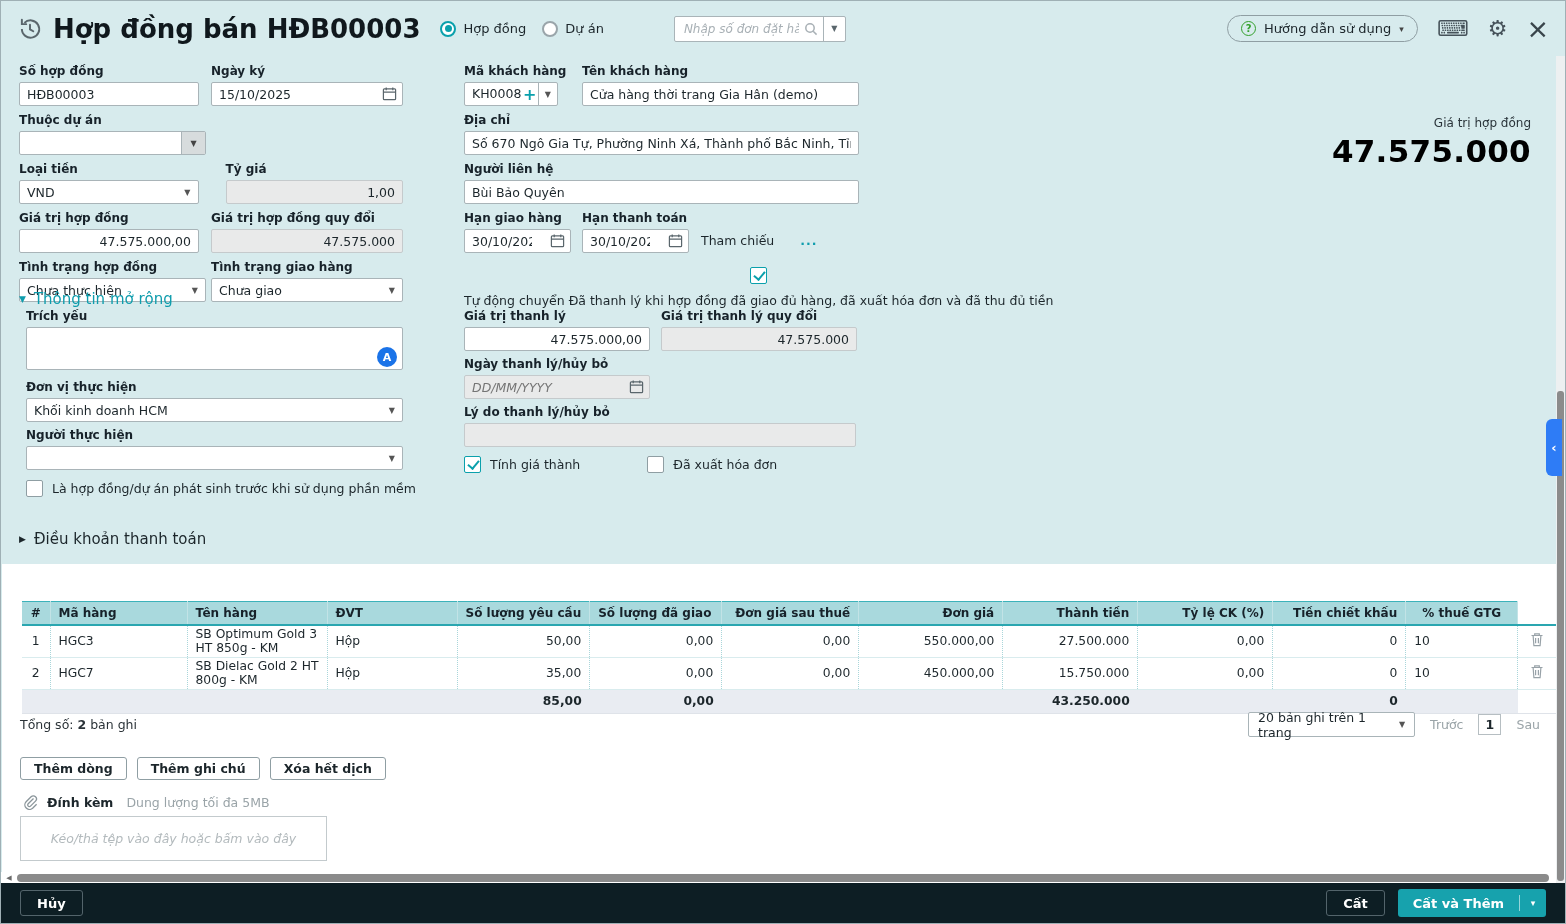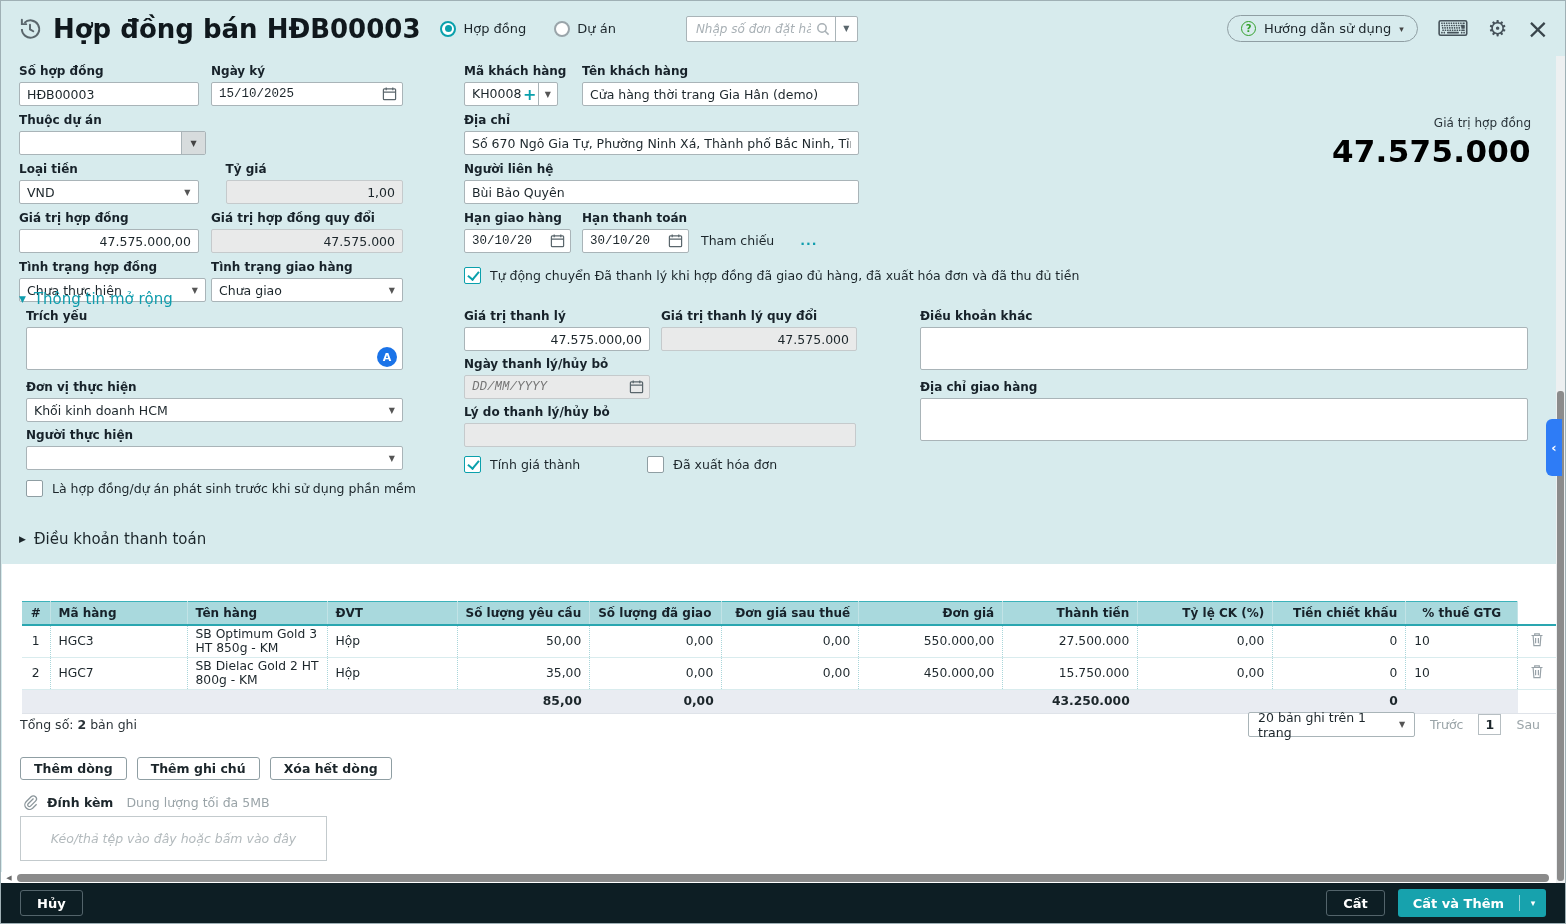--- a/index.html
+++ b/index.html
@@ -7,21 +7,21 @@
   body {
     font-family:"DejaVu Sans","Liberation Sans",sans-serif;
     font-size:12.5px; color:#1c262b; background:#d7ebed; position:relative;
   }
   .window { position:absolute; inset:0; border:1px solid #9fb0b5; }
 
   
   .topbar { position:absolute; top:0; left:0; right:0; height:55px; display:flex; align-items:center; padding:0 16px; }
   .hist-icon { width:26px; height:26px; color:#5a666c; flex:none; }
   .title { font-size:26px; font-weight:bold; color:#10181d; margin-left:10px; white-space:nowrap; }
-  .radio-group { display:flex; gap:28px; margin-left:20px; align-items:center; }
+  .radio-group { display:flex; gap:16px; margin-left:20px; align-items:center; }
   .radio { display:flex; align-items:center; gap:7px; font-size:13px; cursor:default; }
   .rc { width:16px; height:16px; border-radius:50%; background:#fff; border:2px solid #9aa5aa; position:relative; flex:none; }
   .rc.on { border-color:#0aa0ac; }
   .rc.on::after { content:''; position:absolute; inset:2.5px; border-radius:50%; background:#0aa0ac; }
   .search-group { display:flex; height:26px; margin-left:70px; border:1px solid #a9b4b8; background:#fff; border-radius:2px; }
   .search-box { position:relative; width:148px; display:flex; align-items:center; }
   .search-box input { border:none; outline:none; width:100%; height:100%; padding:0 24px 0 9px; font-size:12px; font-style:italic; font-family:inherit; background:transparent; color:#333;}
   .search-box input::placeholder { color:#a8b0b5; font-style:italic; }
   .mag { position:absolute; right:5px; width:14px; height:14px; color:#a8b0b5; }
   .dd-seg { width:22px; border-left:1px solid #a9b4b8; display:flex; align-items:center; justify-content:center; color:#5a666c; font-size:8px; }
@@ -40,21 +40,21 @@
   .num { text-align:right; }
   .dis { background:#e9eaea !important; border-color:#c5cacc !important; }
   .frow { display:flex; margin-bottom:7px; }
   .sel { display:flex; align-items:center; justify-content:space-between; padding-right:7px; }
   .sel .txt { overflow:hidden; white-space:nowrap; }
   .caret { font-size:8px; color:#555; flex:none; margin-left:4px; }
   .sel-boxed { display:flex; padding:0; align-items:stretch; }
   .sel-boxed .txt { flex:1; padding:3px 7px; overflow:hidden; white-space:nowrap; }
   .sel-boxed .box { width:24px; background:#d7dcdd; border-left:1px solid #a9b4b8; display:flex; align-items:center; justify-content:center; font-size:8px; color:#444; }
   .datew { position:relative; }
-  .datew input { padding-right:38px;font-family:Liberation Mono, monospace; }
+  .datew input { padding-right:38px; }
   .cal { position:absolute; right:6px; top:4px; width:15px; height:15px; color:#5a666c; }
   .col1 { position:absolute; left:18px; top:8px; width:384px; }
   .col2 { position:absolute; left:463px; top:8px; width:395px; }
   .bigval { position:absolute; right:30px; top:60px; text-align:right; }
   .bigval .lbl { font-size:12px; color:#2a343a; }
   .bigval .val { font-size:31px; font-weight:bold; color:#000; margin-top:3px; letter-spacing:.3px; }
   .kh-group { display:flex; width:94px; height:24px; border:1px solid #a9b4b8; border-radius:2px; background:#fff; }
   .kh-group .val { flex:1; padding:3px 0 0 7px; white-space:nowrap; }
   .kh-group .plus { width:20px; display:flex; align-items:center; justify-content:center; color:#0aa0ac; font-size:16px; font-weight:bold; }
   .kh-group .arrow { width:23px; border-left:1px solid #a9b4b8; display:flex; align-items:center; justify-content:center; font-size:8px; color:#555; }
@@ -67,21 +67,21 @@
   .toggle { font-size:15px; display:flex; align-items:center; gap:8px; }
   .toggle .arr { font-size:9px; }
   .tg-ext { position:absolute; left:18px; top:234px; color:#0f9dad; }
   .tg-pay { position:absolute; left:18px; top:474px; color:#1c262b; }
   .ext-left { position:absolute; left:25px; top:253px; width:377px; }
   .ext-mid { position:absolute; left:463px; top:253px; width:393px; }
   .ext-right { position:absolute; left:919px; top:253px; width:608px; }
   .ta { width:100%; height:43px; border:1px solid #a9b4b8; border-radius:2px; background:#fff; resize:none; font-family:inherit; font-size:12.5px; padding:4px 7px; outline:none; }
   .ta-wrap { position:relative; margin-bottom:7px; }
   .translate { position:absolute; right:6px; bottom:6px; width:20px; height:20px; border-radius:50%; background:#1a73e8; color:#fff; font-size:11px; font-weight:bold; display:flex; align-items:center; justify-content:center; }
-  .cb-auto { position:absolute; left:463px; top:211px; }
+  .cb-auto { position:absolute; left:463px; top:211px;flex-direction:column; }
   .cb-legacy { position:absolute; left:25px; top:424px; }
   .ext-cbs { display:flex; margin-top:9px; }
   .ext-cbs .second { margin-left:67px; }
 
   
   .items-panel { position:absolute; left:1px; right:1px; top:563px; height:321px; background:#fff; }
   .items-title { position:absolute; left:20px; top:12px; font-size:14px; color:#2b3338;margin-top:36px; }
   table.grid { position:absolute; left:20px; top:37px; border-collapse:collapse; table-layout:fixed; }
   .grid th { background:#a9d9dd; border-top:1px solid #3cb2ba; border-bottom:2px solid #2aa6b0; border-right:1px solid #c2e3e6; height:23px; font-size:12px; font-weight:bold; padding:0 8px; white-space:nowrap; overflow:hidden; color:#17222a; }
   .grid th.delh { background:#fff; border-top:none; border-right:none; }
@@ -364,30 +364,20 @@
           <span class="cb on"></span>
           <span>Tính giá thành</span>
         </div>
         <div class="cbrow second">
           <span class="cb"></span>
           <span>Đã xuất hóa đơn</span>
         </div>
       </div>
     </div>
 
-    <div class="ext-right">
-      <span class="flabel">Điều khoản khác</span>
-      <div class="ta-wrap">
-        <textarea class="ta" style=""></textarea>
-      </div>
-      <span class="flabel">Địa chỉ giao hàng</span>
-      <div class="ta-wrap">
-        <textarea class="ta" style=""></textarea>
-      </div>
-    </div>
 
     <div class="cbrow cb-legacy">
       <span class="cb"></span>
       <span>Là hợp đồng/dự án phát sinh trước khi sử dụng phần mềm</span>
     </div>
 
     <div class="toggle tg-pay">
       <span class="arr">▶</span>
       <span>Điều khoản thanh toán</span>
     </div>
@@ -499,21 +489,21 @@
         <span class="caret">▼</span>
       </div>
       <span class="pg-dis">Trước</span>
       <span class="page-box">1</span>
       <span class="pg-dis">Sau</span>
     </div>
 
     <div class="row-actions">
       <button class="btn-outline">Thêm dòng</button>
       <button class="btn-outline">Thêm ghi chú</button>
-      <button class="btn-outline">Xóa hết dòng</button>
+      <button class="btn-outline">Xóa hết dịch</button>
     </div>
 
     <div class="attach-row">
       <svg class="clip" viewBox="0 0 16 16" fill="none" stroke="currentColor" stroke-width="1.3">
         <path d="M11.5 4.5 6.2 9.8a1.6 1.6 0 0 0 2.3 2.3l5-5a3.1 3.1 0 0 0-4.4-4.4l-5 5a4.6 4.6 0 0 0 6.5 6.5l4-4"></path>
       </svg>
       <span class="attach-label">Đính kèm</span>
       <span class="attach-hint">Dung lượng tối đa 5MB</span>
     </div>
 

